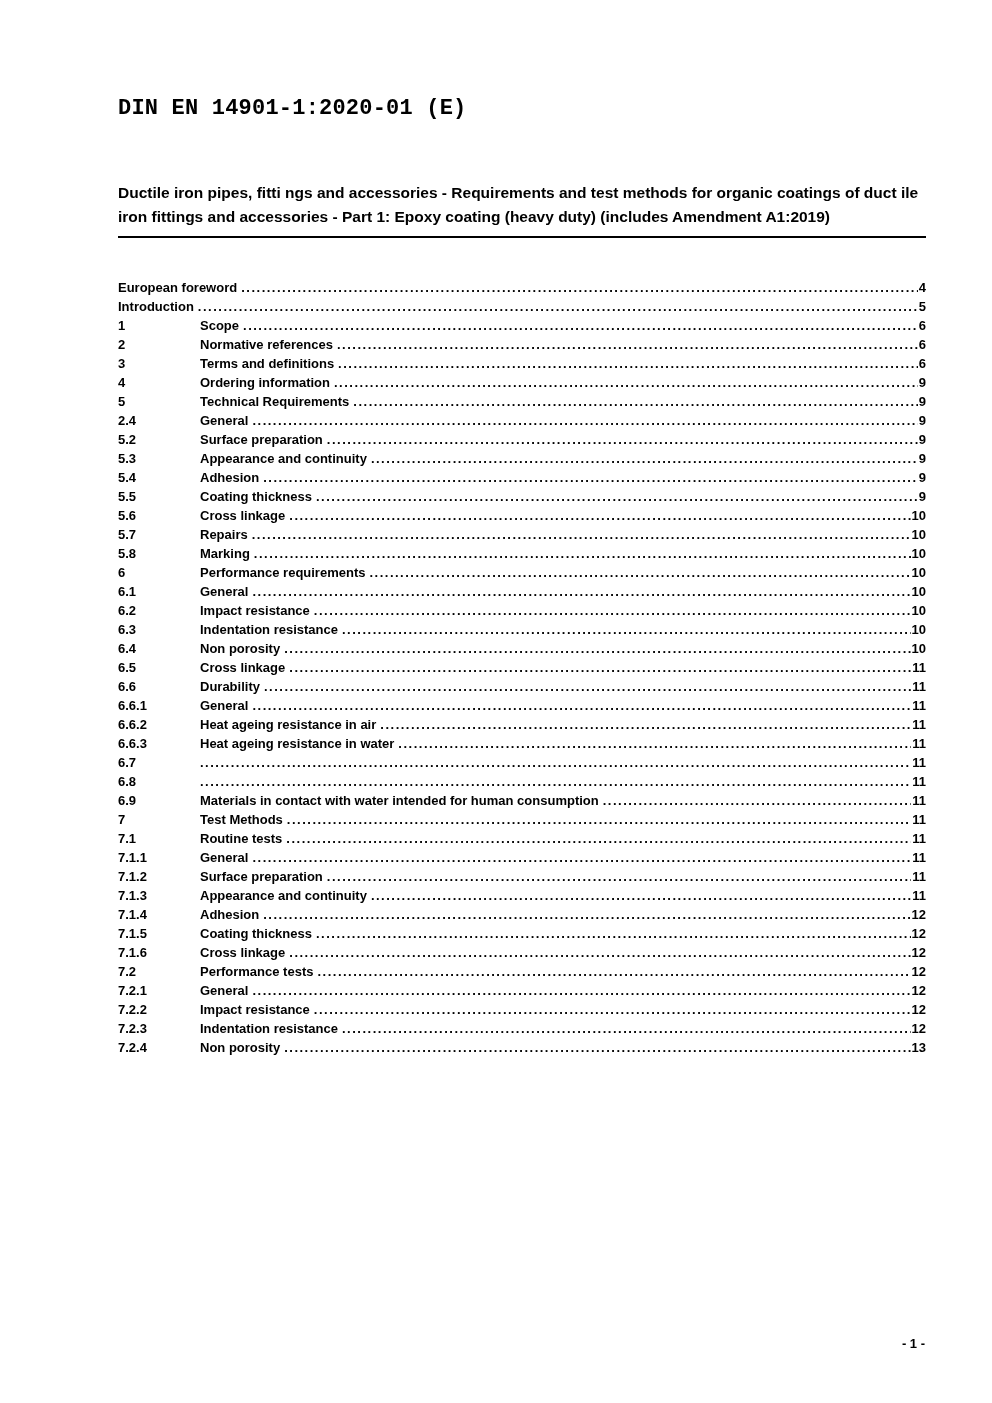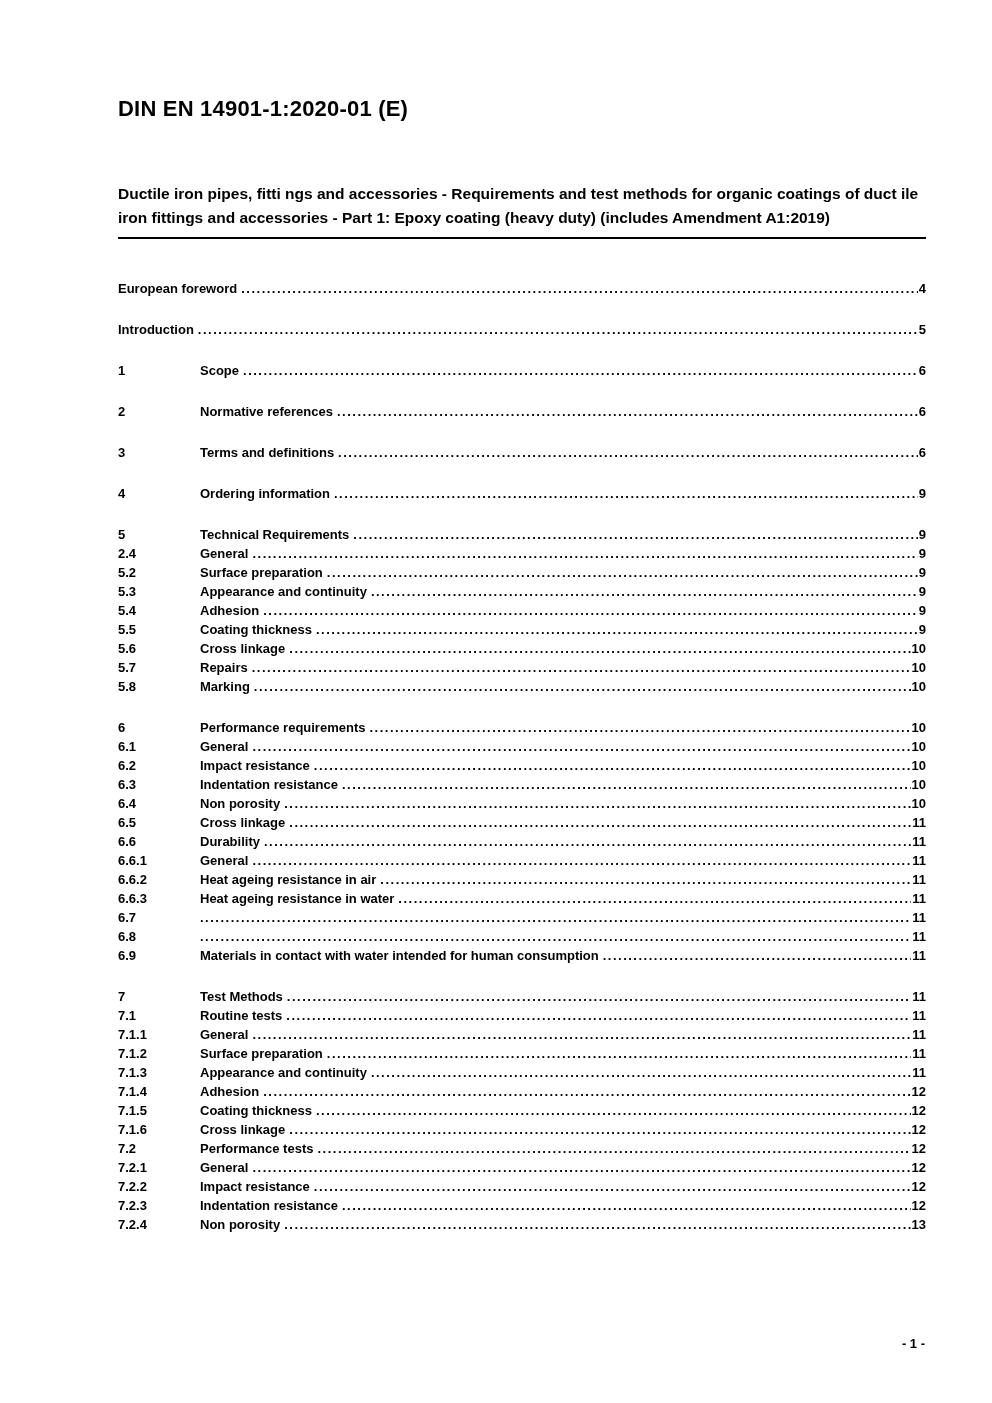--- a/index.html
+++ b/index.html
@@ -16,20 +16,21 @@
     position: absolute;
     left: 118px;
     top: 0;
     width: 808px;
   }
   .doc-number {
     margin-top: 96px;
     font-size: 22px;
     font-weight: bold;
     letter-spacing: 0.2px;
+    font-family: Liberation Mono, monospace;
   }
   .doc-title {
     margin-top: 60px;
     font-size: 15.5px;
     font-weight: bold;
     line-height: 1.58;
     border-bottom: 2px solid #000;
     padding-bottom: 6px;
   }
   .contents-row {
@@ -51,21 +52,21 @@
     margin-top: 40px;
     font-size: 13px;
     font-weight: bold;
   }
   .toc-row {
     display: flex;
     align-items: baseline;
     line-height: 19px;
     white-space: nowrap;
   }
-  .toc-row.gap { margin-top: 22px; align-items: flex-end; }
+  .toc-row.gap { margin-top: 0; align-items: flex-end; }
   .toc-num { flex: 0 0 82px; }
   .toc-label { flex: 0 0 auto; padding-right: 4px; }
   .toc-leader {
     flex: 1 1 auto;
     overflow: hidden;
     letter-spacing: 1.5px;
     font-weight: bold;
   }
   .toc-page { flex: 0 0 auto; padding-left: 1px; }
   .page-footer {

